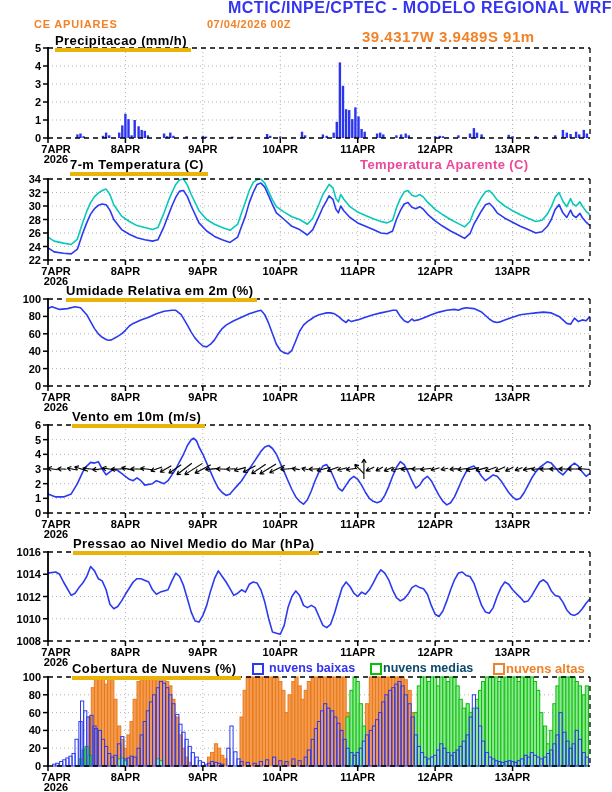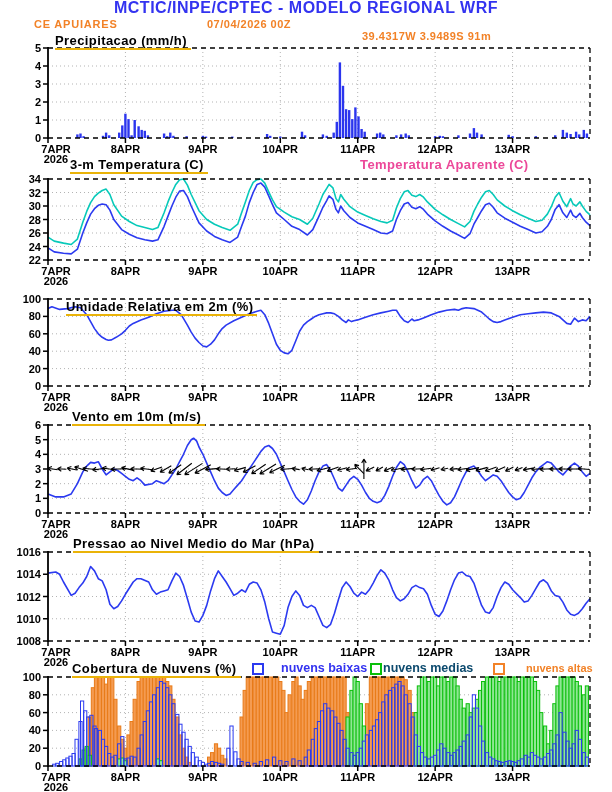--- a/index.html
+++ b/index.html
@@ -2,21 +2,21 @@
 <html><head>
 <meta charset="utf-8">
 <style>
   html,body{margin:0;padding:0;background:#fff;}
   #page{width:612px;height:792px;position:relative;background:#fff;overflow:hidden;
         font-family:"Liberation Sans",sans-serif;font-weight:bold;}
   .abs{position:absolute;white-space:nowrap;line-height:15px;}
   .c-blue{color:#3333f0}.c-orange{color:#f28227}.c-cyan{color:#ec4899}
   .c-green{color:#0c4a6e}.c-black{color:#000}
   .ptitle{font-size:13px;letter-spacing:.4px;}
-  .underlined{border-bottom:2px solid #eab308;padding-right:4px;}
+  .underlined{border-bottom:4px solid #eab308;padding-right:4px;}
   .lgsq{position:absolute;width:8px;height:8px;border:2px solid;background:transparent;}
   svg text{font-family:"Liberation Sans",sans-serif;}
 </style>
 </head>
 <body>
 
 <div id="page">
   <svg id="chart-svg" class="abs" style="left:0;top:0" width="612" height="792">
       <line x1="125.42857142857143" y1="48" x2="125.42857142857143" y2="138" stroke="#b3b3b3" stroke-width="1" stroke-dasharray="1 3"></line>
       <line x1="202.85714285714286" y1="48" x2="202.85714285714286" y2="138" stroke="#b3b3b3" stroke-width="1" stroke-dasharray="1 3"></line>
@@ -714,32 +714,32 @@
       <line x1="280.2857142857143" y1="766" x2="280.2857142857143" y2="771" stroke="#000" stroke-width="1.5"></line>
       <text x="280.2857142857143" y="781" text-anchor="middle" font-size="11" font-weight="bold" fill="#000">10APR</text>
       <line x1="357.7142857142857" y1="766" x2="357.7142857142857" y2="771" stroke="#000" stroke-width="1.5"></line>
       <text x="357.7142857142857" y="781" text-anchor="middle" font-size="11" font-weight="bold" fill="#000">11APR</text>
       <line x1="435.14285714285717" y1="766" x2="435.14285714285717" y2="771" stroke="#000" stroke-width="1.5"></line>
       <text x="435.14285714285717" y="781" text-anchor="middle" font-size="11" font-weight="bold" fill="#000">12APR</text>
       <line x1="512.5714285714286" y1="766" x2="512.5714285714286" y2="771" stroke="#000" stroke-width="1.5"></line>
       <text x="512.5714285714286" y="781" text-anchor="middle" font-size="11" font-weight="bold" fill="#000">13APR</text>
     </svg>
 
-  <div class="abs c-blue" style="left:0;right:0;top:2;text-align:center;font-size:16px;letter-spacing:.5px">MCTIC/INPE/CPTEC - MODELO REGIONAL WRF</div>
+  <div class="abs c-blue" style="left:0;right:0;top:2;text-align:right;font-size:16px;letter-spacing:.5px">MCTIC/INPE/CPTEC - MODELO REGIONAL WRF</div>
   <div class="abs c-orange" style="left:34px;top:17px;font-size:11px;letter-spacing:.8px">CE APUIARES</div>
   <div class="abs c-orange" style="left:207px;top:17px;font-size:11px;letter-spacing:.5px">07/04/2026 00Z</div>
-  <div class="abs c-orange" style="left:362px;top:29px;font-size:11px;letter-spacing:.5px">39.4317W 3.9489S 91m</div>
+  <div class="abs c-orange" style="left:362px;top:29px;font-size:15px;letter-spacing:.5px">39.4317W 3.9489S 91m</div>
 
   <div class="abs c-black ptitle underlined" style="left:55px;top:33px">Precipitacao (mm/h)</div>
-  <div class="abs c-black ptitle underlined" style="left:70px;top:157px">3-m Temperatura (C)</div>
+  <div class="abs c-black ptitle underlined" style="left:70px;top:157px">7-m Temperatura (C)</div>
   <div class="abs c-cyan ptitle" style="left:360px;top:157px">Temperatura Aparente (C)</div>
-  <div class="abs c-black ptitle underlined" style="left:66px;top:299px">Umidade Relativa em 2m (%)</div>
+  <div class="abs c-black ptitle underlined" style="left:66px;top:283px">Umidade Relativa em 2m (%)</div>
   <div class="abs c-black ptitle underlined" style="left:72px;top:409px">Vento em 10m (m/s)</div>
   <div class="abs c-black ptitle underlined" style="left:73px;top:536px">Pressao ao Nivel Medio do Mar (hPa)</div>
   <div class="abs c-black ptitle underlined" style="left:72px;top:661px">Cobertura de Nuvens (%)</div>
 
   <span class="lgsq" style="left:252px;top:663px;border-color:#2b3af0"></span>
-  <div class="abs c-blue" style="left:281px;top:661px;font-size:12.5px">nuvens baixas</div>
+  <div class="abs c-blue" style="left:269px;top:661px;font-size:12.5px">nuvens baixas</div>
   <span class="lgsq" style="left:370px;top:663px;border-color:#0abf0a"></span>
   <div class="abs c-green" style="left:383px;top:661px;font-size:12.5px">nuvens medias</div>
   <span class="lgsq" style="left:493px;top:663px;border-color:#f28227"></span>
-  <div class="abs c-orange" style="left:526px;top:661px;font-size:11px">nuvens altas</div>
+  <div class="abs c-orange" style="left:506px;top:661px;font-size:13px">nuvens altas</div>
 </div>
 
 </body></html>

